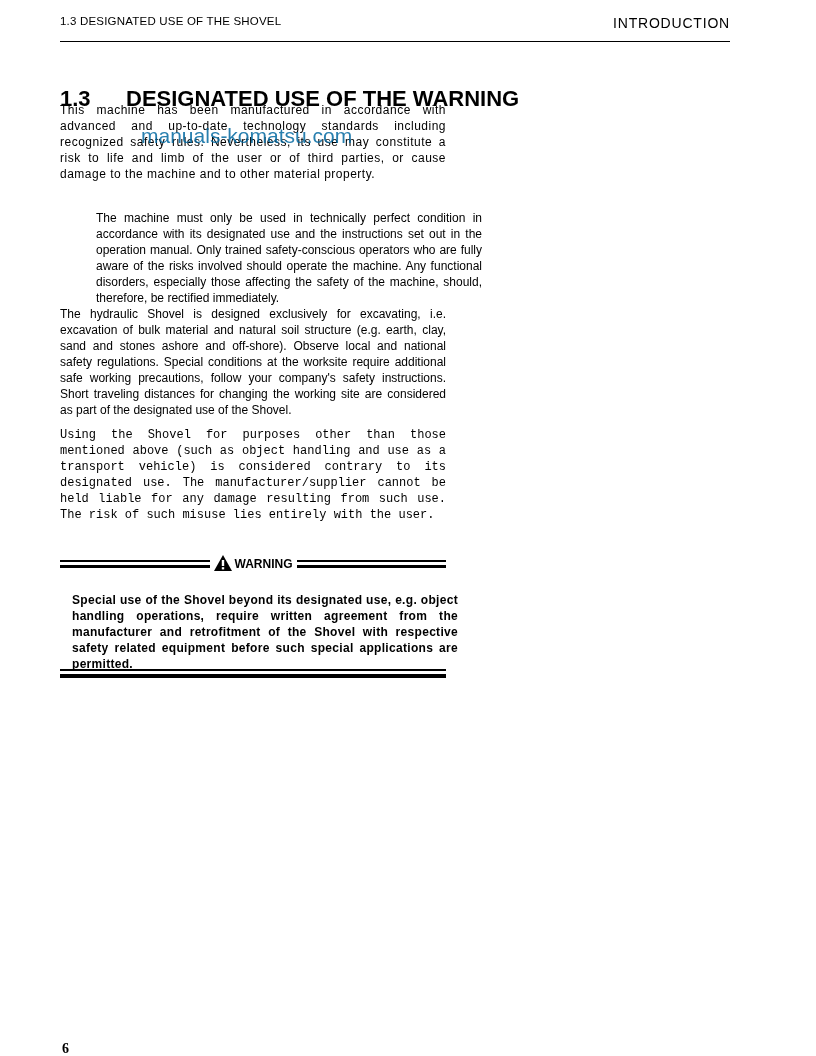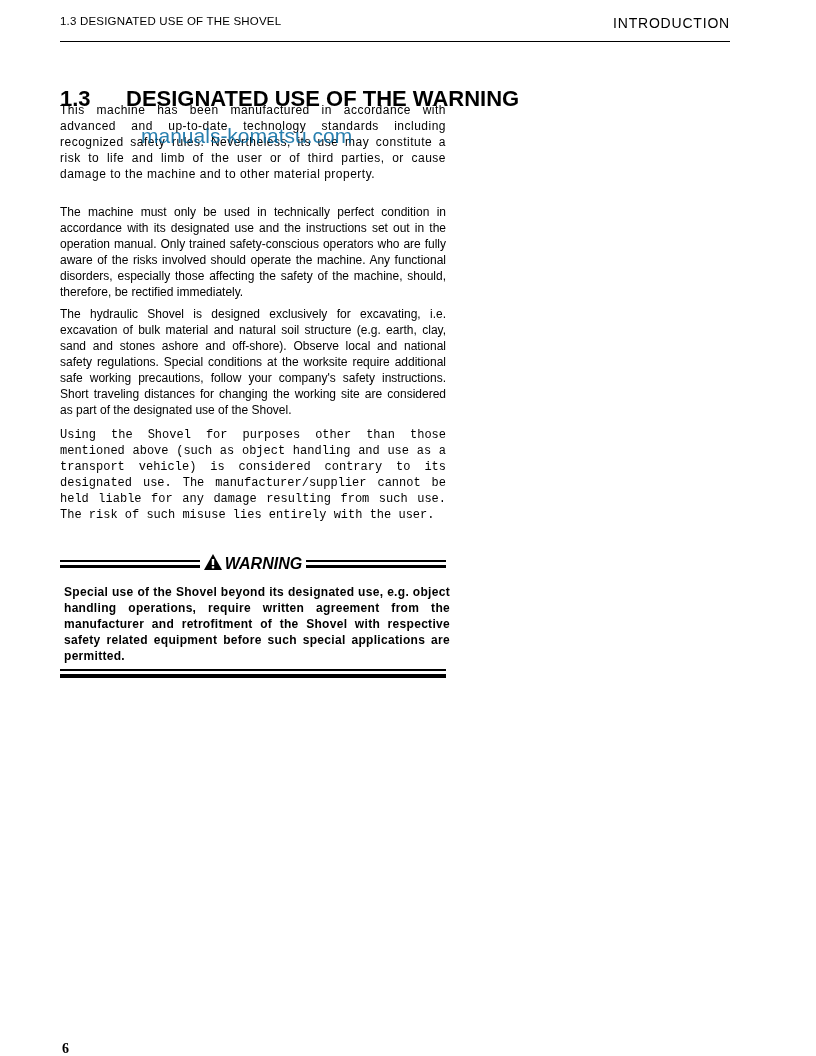--- a/index.html
+++ b/index.html
@@ -4,31 +4,31 @@
   <style>
     html, body { margin: 0; padding: 0; background: #ffffff; }
     body { width: 816px; height: 1056px; position: relative; overflow: hidden; font-family: "Liberation Sans", sans-serif; color: #000; }
     .header-left { position: absolute; left: 60px; top: 15px; font-size: 11.5px; letter-spacing: 0.2px; }
     .header-right { position: absolute; right: 86px; top: 15px; font-size: 14px; letter-spacing: 0.8px; }
     .header-rule { position: absolute; left: 60px; top: 41px; width: 670px; height: 0; border-top: 1px solid #000; }
     .title { position: absolute; left: 60px; top: 62px; font-size: 22px; font-weight: bold; white-space: nowrap; }
     .title .num { display: inline-block; width: 66px; margin-top: 24px; }
     .body-col { position: absolute; left: 60px; width: 386px; }
     .para { font-size: 12px; line-height: 16px; text-align: justify; margin: 0; }
-    .p1 { top: 102px; } .p2 { top: 204px; } .p3 { top: 306px; } .p4 { top: 427px; font-family: Liberation Mono, monospace; }
+    .p1 { top: 102px; } .p2 { top: 210px; margin-left: 36px; } .p3 { top: 306px; } .p4 { top: 427px; font-family: Liberation Mono, monospace; }
     .p1 .para { letter-spacing: 0.5px; }
     .watermark { position: absolute; left: 141px; top: 124px; font-size: 21px; color: #0369a1; opacity: 0.85; white-space: nowrap; pointer-events: none; }
     .warn-head { position: absolute; left: 60px; top: 556px; width: 386px; height: 16px; display: flex; align-items: center; }
     .warn-bar { flex: 1; height: 9px; position: relative; }
     .warn-bar::before, .warn-bar::after { content: ""; position: absolute; left: 0; right: 0; background: #000; }
     .warn-bar::before { top: 0; height: 2px; }
     .warn-bar::after { top: 5px; height: 3px; }
-    .warn-label { display: flex; align-items: center; padding: 0 4px; font-weight: bold; font-size: 16px; font-style: italic; }
+    .warn-label { display: flex; align-items: center; padding: 0 4px; font-weight: bold; font-size: 12px; }
     .warn-label svg { margin-right: 3px; }
-    .warn-text { position: absolute; left: 60px; top: 580px; width: 386px; font-size: 12px; line-height: 16px; font-weight: bold; text-align: justify; letter-spacing: 0.3px; margin: 4px; }
+    .warn-text { position: absolute; left: 60px; top: 580px; width: 386px; font-size: 12px; line-height: 16px; font-weight: bold; text-align: justify; letter-spacing: 0.3px; margin: 12px; }
     .warn-foot { position: absolute; left: 60px; top: 669px; width: 386px; height: 11px; }
     .warn-foot .l1 { position: absolute; left: 0; right: 0; top: 0; height: 2px; background: #000; }
     .warn-foot .l2 { position: absolute; left: 0; right: 0; top: 5px; height: 4px; background: #000; }
     .page-num { position: absolute; left: 62px; top: 1041px; font-family: "Liberation Serif", serif; font-weight: bold; font-size: 14px; }
   </style>
 </head>
 <body>
 
 <div class="header-left">1.3 DESIGNATED USE OF THE SHOVEL</div>
 <div class="header-right">INTRODUCTION</div>

